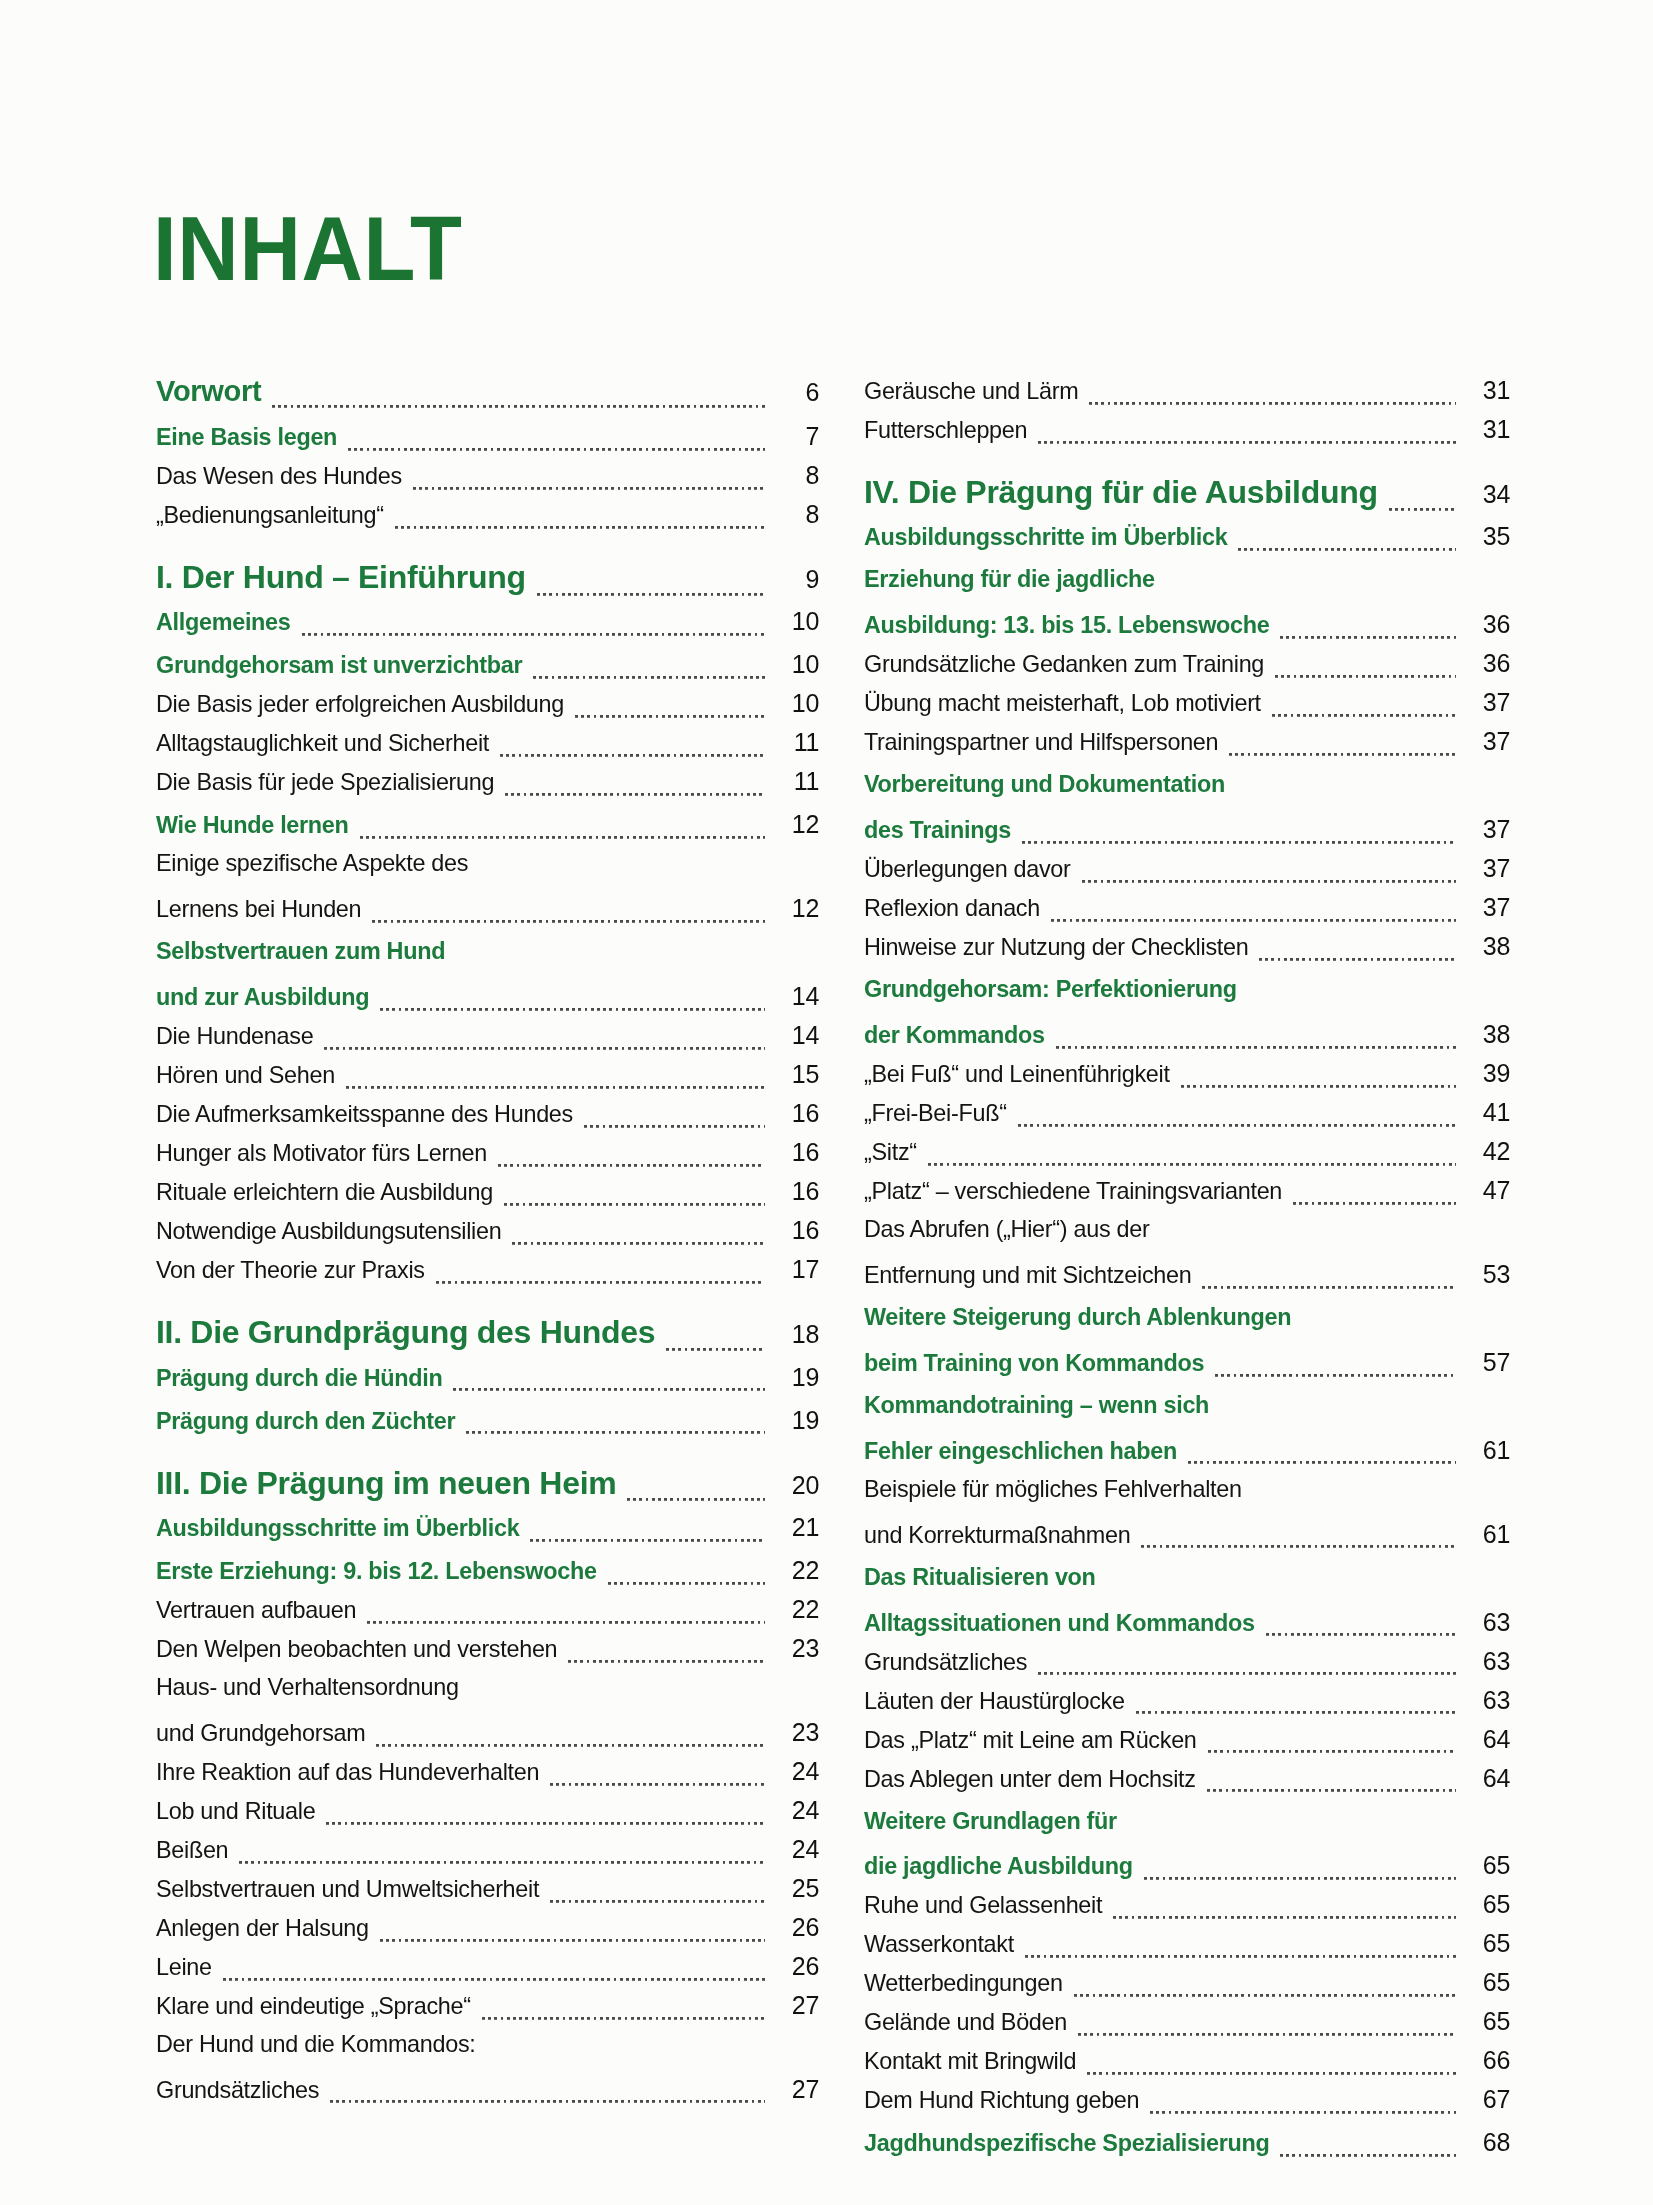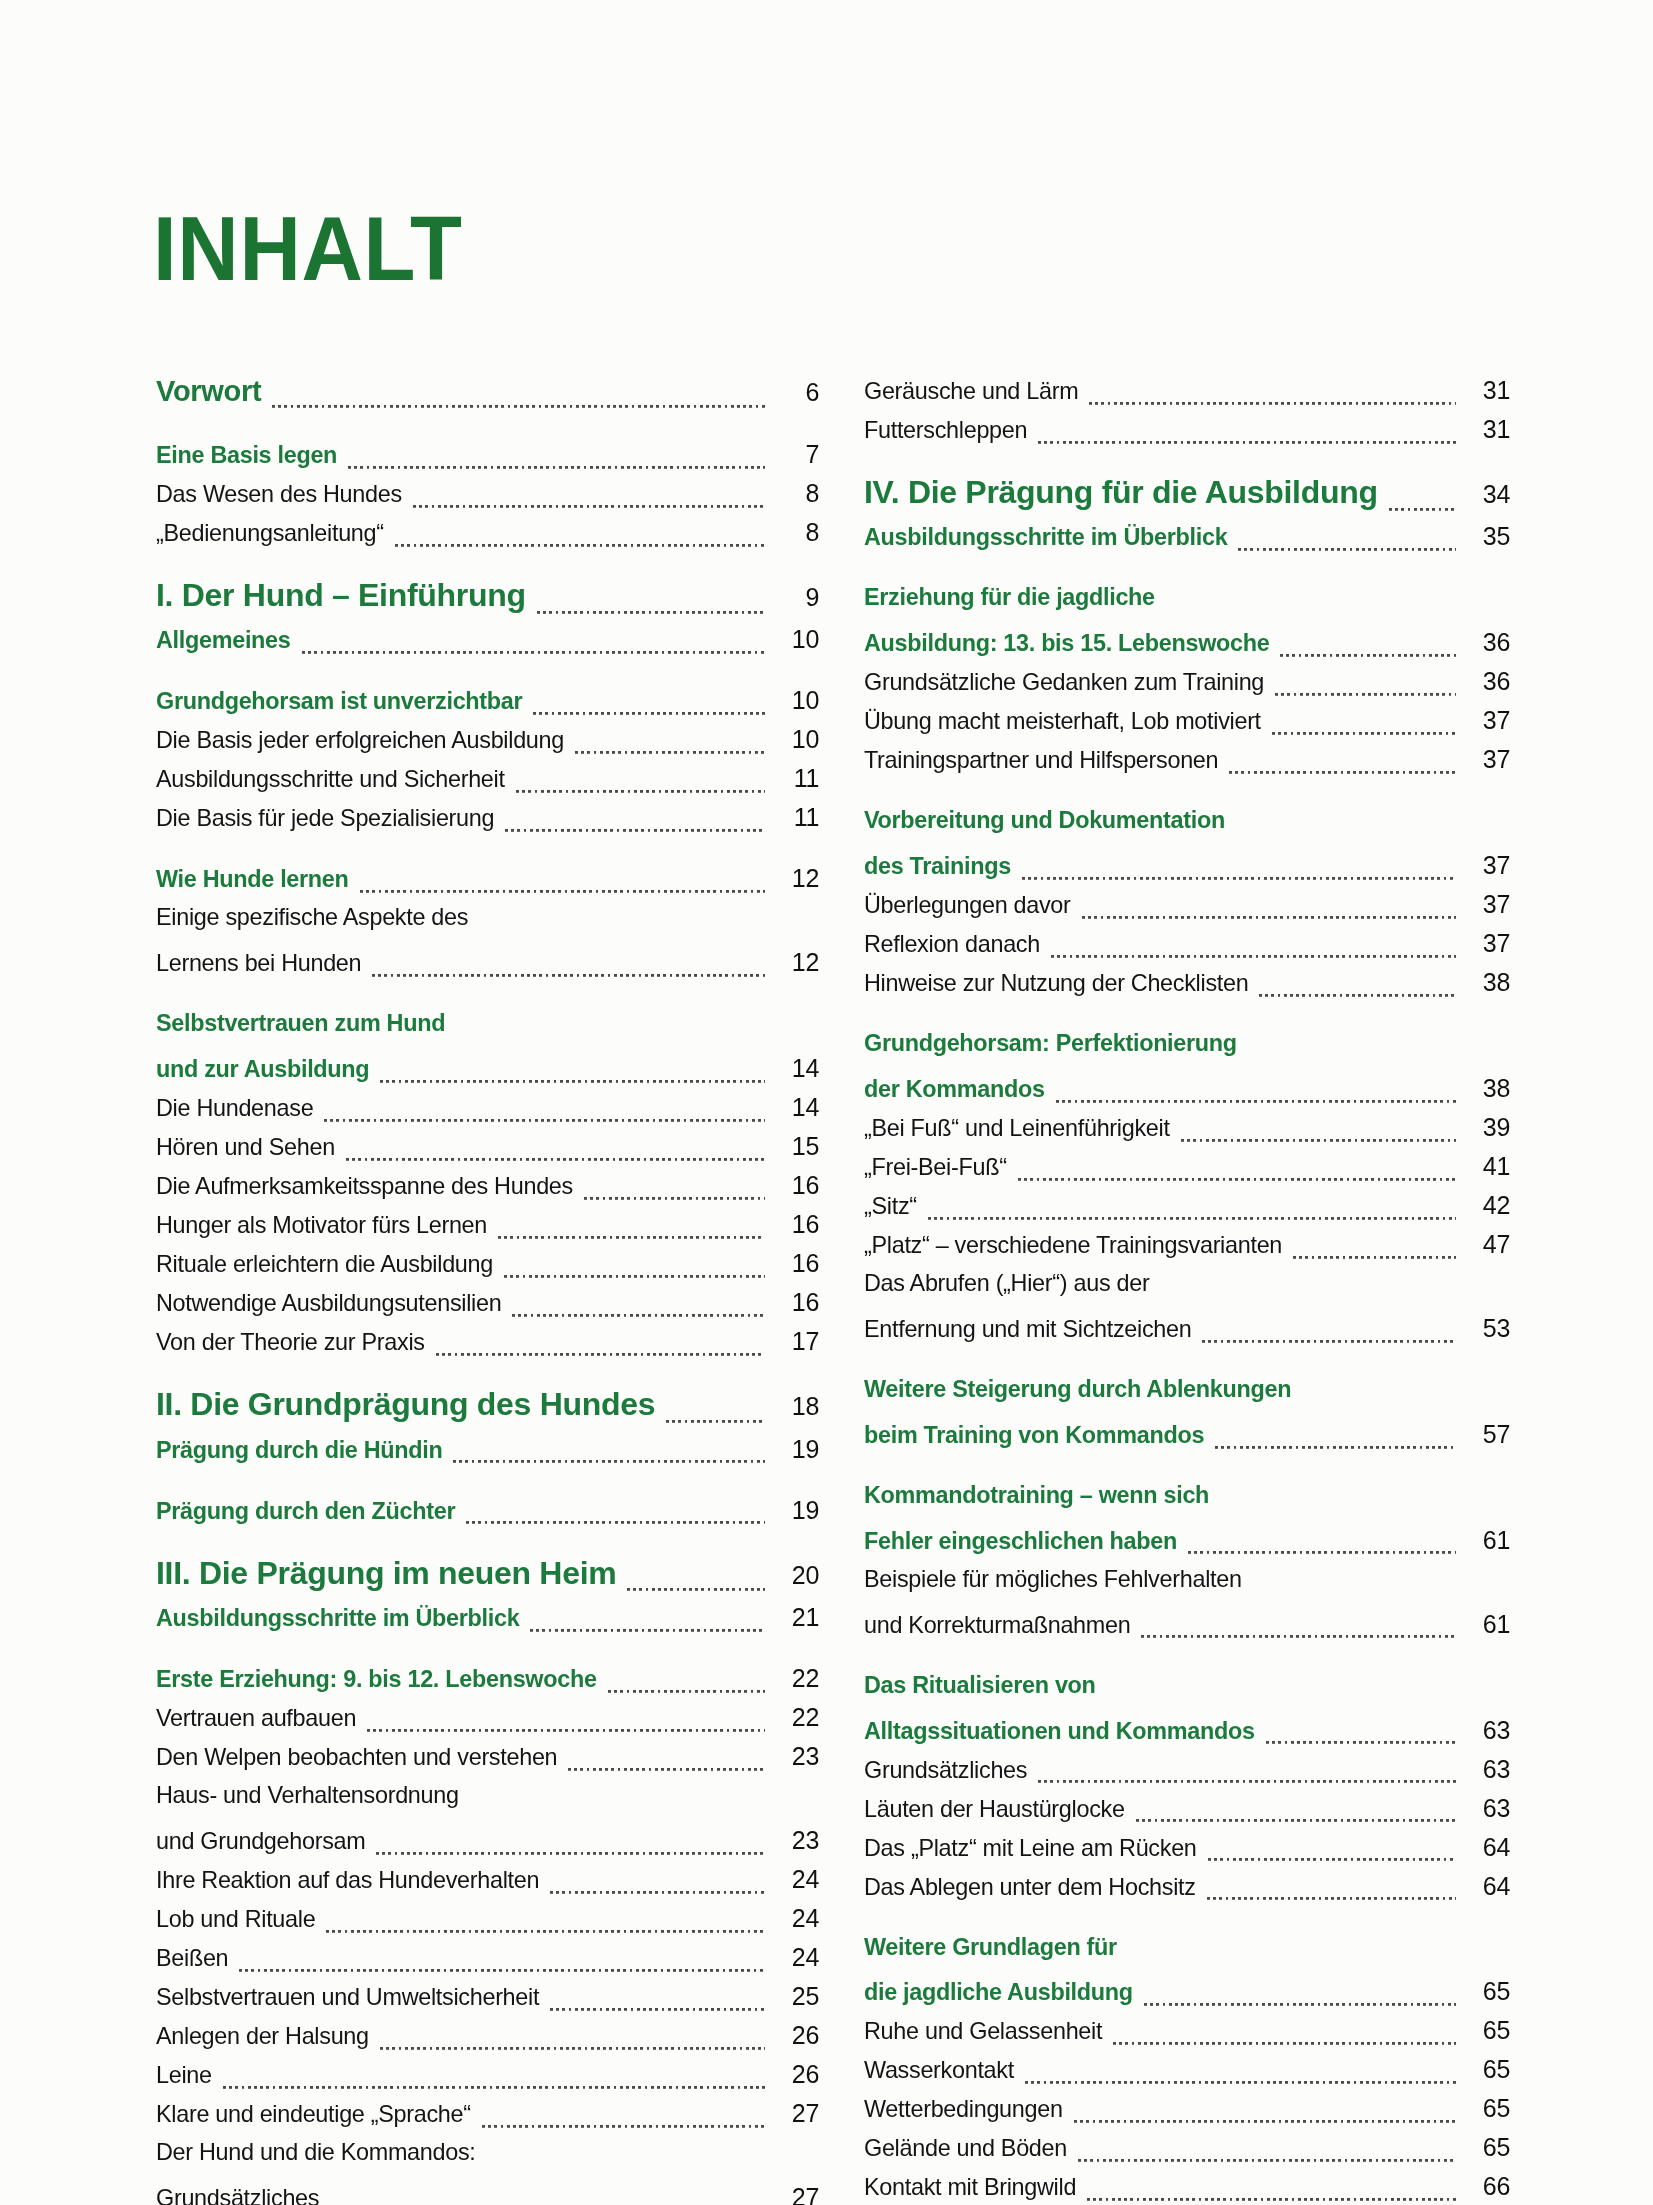--- a/index.html
+++ b/index.html
@@ -46,21 +46,21 @@
     background-image:repeating-linear-gradient(to right,var(--dots) 0 2.8px,transparent 2.8px 6.2px);
     background-size:100% 2.8px;
     background-repeat:no-repeat;
     background-position:left 0 bottom 5.5px;
   }
   .row .page{
     min-width:44px;text-align:right;
     font-size:25px;letter-spacing:-0.3px;
     color:#111;
   }
-  .row.head{margin-top:22px;}
+  .row.head{margin-top:4px;}
   .row.head .label{color:var(--accent);font-weight:700;}
   .row.vorwort{min-height:41px;line-height:41px;}
   .row.vorwort .label{color:var(--accent);font-weight:700;font-size:29px;}
   .row.section{min-height:43px;line-height:43px;margin-top:22px;}
   .row.section .label{
     color:var(--accent);font-weight:800;font-size:32px;letter-spacing:-0.3px;
   }
   .row.section + .row.head{margin-top:1.4px;}
   .row.cont{margin-top:6.9px;}
 </style>
@@ -104,21 +104,21 @@
     <span class="label">Grundgehorsam ist unverzichtbar</span>
     <span class="dots"></span>
     <span class="page">10</span>
   </div>
     <div class="row item">
     <span class="label">Die Basis jeder erfolgreichen Ausbildung</span>
     <span class="dots"></span>
     <span class="page">10</span>
   </div>
     <div class="row item">
-    <span class="label">Ausbildungsschritte und Sicherheit</span>
+    <span class="label">Alltagstauglichkeit und Sicherheit</span>
     <span class="dots"></span>
     <span class="page">11</span>
   </div>
     <div class="row item">
     <span class="label">Die Basis für jede Spezialisierung</span>
     <span class="dots"></span>
     <span class="page">11</span>
   </div>
     <div class="row head">
     <span class="label">Wie Hunde lernen</span>

